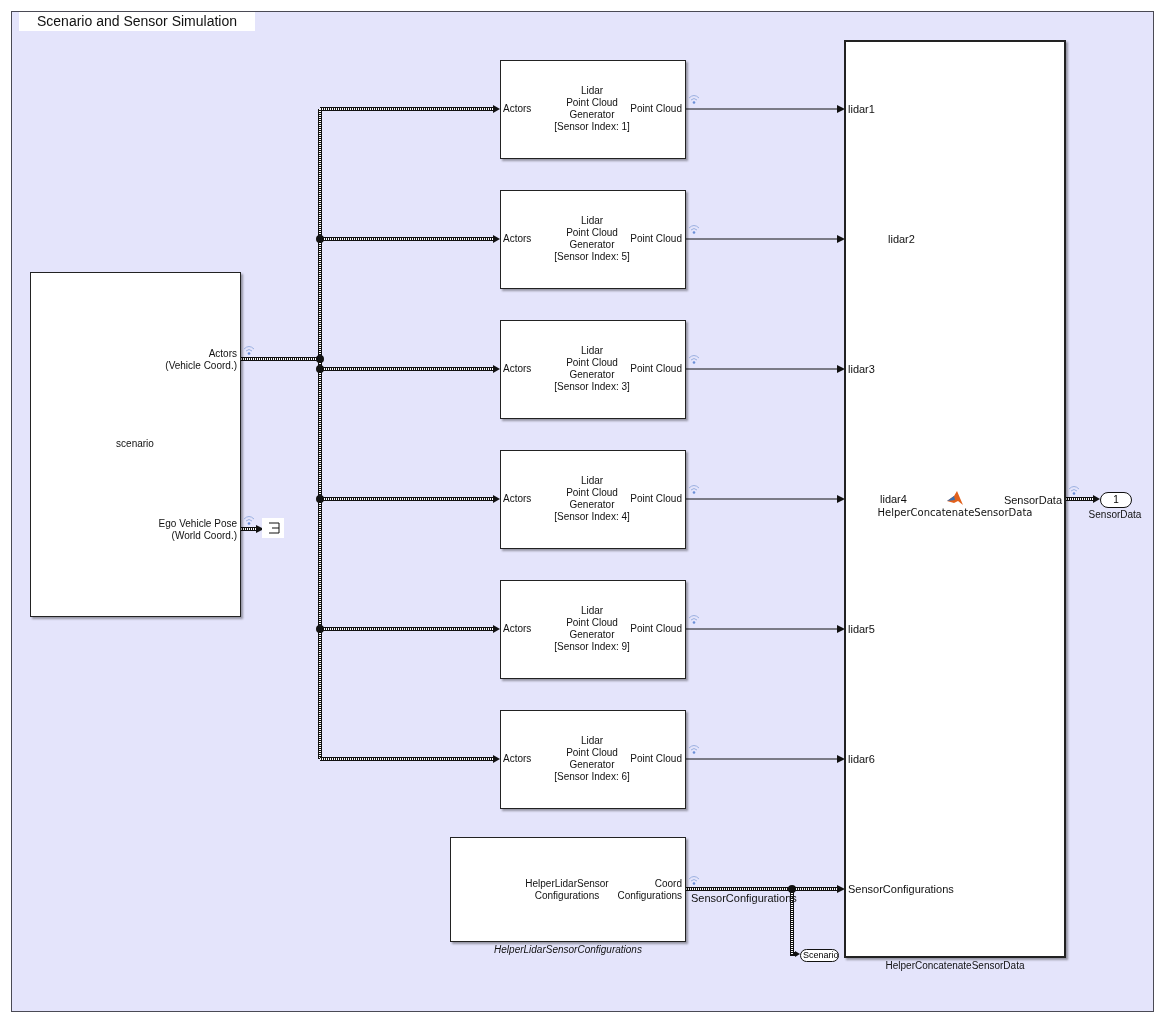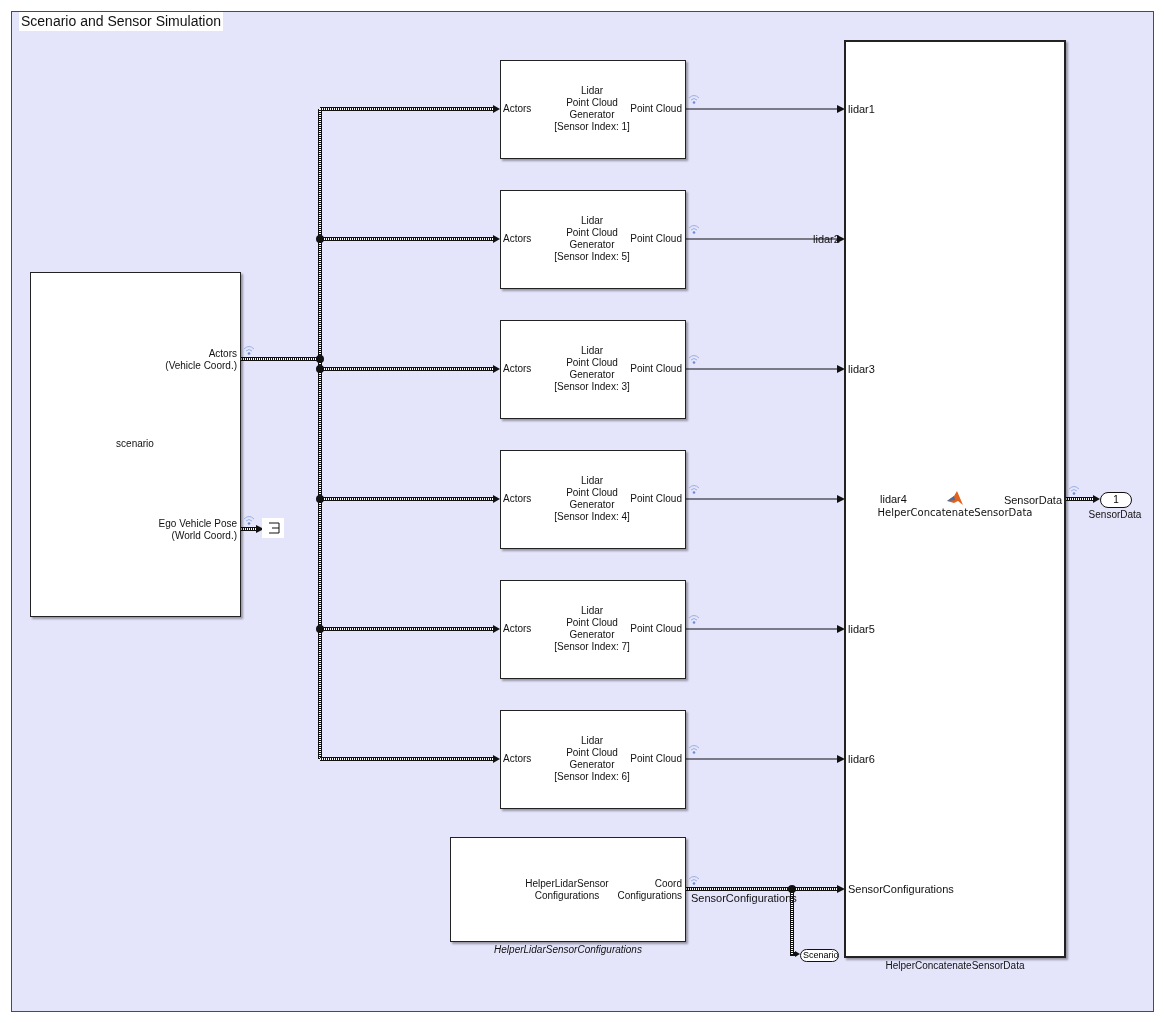--- a/index.html
+++ b/index.html
@@ -1,18 +1,18 @@
 <!DOCTYPE html>
 <html><head>
 <meta charset="utf-8">
 <style>
   html, body { margin:0; padding:0; background:#ffffff; }
   body { width:1165px; height:1023px; position:relative; overflow:hidden; font-family:"Liberation Sans", sans-serif; }
   #area { position:absolute; left:11px; top:11px; width:1143px; height:1001px; background:#e4e4fb; border:1px solid #4a4a55; box-sizing:border-box; }
-  #area-title { position:absolute; left:19px; top:12px; background:#ffffff; font-size:14px; color:#111; padding:1px 2px; line-height:17px; }
+  #area-title { position:absolute; left:19px; top:12px; background:#ffffff; font-size:14px; color:#111; padding:1px 18px; line-height:17px; }
   svg#wires { position:absolute; left:0; top:0; }
   .block { position:absolute; background:#fff; border:1px solid #222; box-shadow:2px 2px 2px rgba(0,0,0,0.35); box-sizing:border-box; }
   .txt { position:absolute; font-size:10px; color:#111; line-height:12px; white-space:nowrap; }
   .center { text-align:center; }
   .right { text-align:right; }
   .small { font-size:11px; }
   .wifi { position:absolute; width:12px; height:10px; }
   .outport { position:absolute; left:1100px; top:492px; width:30px; height:14px; border:1px solid #111; border-radius:8px; background:#fff; font-size:10px; text-align:center; line-height:14px; }
   .goto { position:absolute; left:800px; top:949px; width:35px; height:11px; border:1px solid #111; border-radius:7px; background:#fff; font-size:9px; line-height:11px; overflow:hidden; padding-left:2px; }
   .term { position:absolute; left:262px; top:518px; width:22px; height:20px; background:#fff; }
@@ -196,21 +196,21 @@
     <div class="txt right" style="left: 612px; top: 493px; width: 70px;">Point Cloud</div>
     <svg class="wifi" viewBox="0 0 12 10" style="left: 688px; top: 484px;">
       <path d="M1,4 Q6,-1 11,4 M3,6 Q6,3 9,6" stroke="#9bb0e0" fill="none" stroke-width="1"></path>
       <circle cx="6" cy="8.5" r="1.3" fill="#6b8fd6"></circle>
     </svg>
     <div class="block" style="left: 500px; top: 580px; width: 186px; height: 99px;"></div>
     <div class="txt center" style="left: 548px; top: 605px; width: 88px;">
       <div>Lidar</div>
       <div>Point Cloud</div>
       <div>Generator</div>
-      <div>[Sensor Index: 7]</div>
+      <div>[Sensor Index: 9]</div>
     </div>
     <div class="txt" style="left: 503px; top: 623px;">Actors</div>
     <div class="txt right" style="left: 612px; top: 623px; width: 70px;">Point Cloud</div>
     <svg class="wifi" viewBox="0 0 12 10" style="left: 688px; top: 614px;">
       <path d="M1,4 Q6,-1 11,4 M3,6 Q6,3 9,6" stroke="#9bb0e0" fill="none" stroke-width="1"></path>
       <circle cx="6" cy="8.5" r="1.3" fill="#6b8fd6"></circle>
     </svg>
     <div class="block" style="left: 500px; top: 710px; width: 186px; height: 99px;"></div>
     <div class="txt center" style="left: 548px; top: 735px; width: 88px;">
       <div>Lidar</div>
@@ -239,21 +239,21 @@
 <div class="txt small" style="left:691px;top:892px;">SensorConfigurations</div>
 <svg class="wifi" style="left:688px;top:875px" viewBox="0 0 12 10">
     <path d="M1,4 Q6,-1 11,4 M3,6 Q6,3 9,6" stroke="#9bb0e0" fill="none" stroke-width="1"></path>
     <circle cx="6" cy="8.5" r="1.3" fill="#6b8fd6"></circle>
   </svg>
 <div class="goto">Scenario</div>
 
 <div class="block" style="left:844px;top:40px;width:222px;height:918px;border-width:2px;"></div>
 <div id="concat-ports">
     <div class="txt small" style="left: 848px; top: 103px;">lidar1</div>
-    <div class="txt small" style="left: 813px; top: 233px;">lidar2</div>
+    <div class="txt small" style="left: 888px; top: 233px;">lidar2</div>
     <div class="txt small" style="left: 848px; top: 363px;">lidar3</div>
     <div class="txt small" style="left: 880px; top: 493px; text-align: center;">lidar4</div>
     <div class="txt small" style="left: 848px; top: 623px;">lidar5</div>
     <div class="txt small" style="left: 848px; top: 753px;">lidar6</div>
     <div class="txt small" style="left: 848px; top: 883px;">SensorConfigurations</div>
   </div>
 <div class="txt small right" style="left:1000px;top:494px;width:62px;">SensorData</div>
 <svg style="position:absolute;left:946px;top:490px" width="18" height="16">
     <path d="M1,11 L8,6 L11,1 L17,15 L12,11 L8,13 z" fill="#e2611c"></path>
     <path d="M1,11 L8,6 L9,10 z" fill="#3a6fb0"></path>

